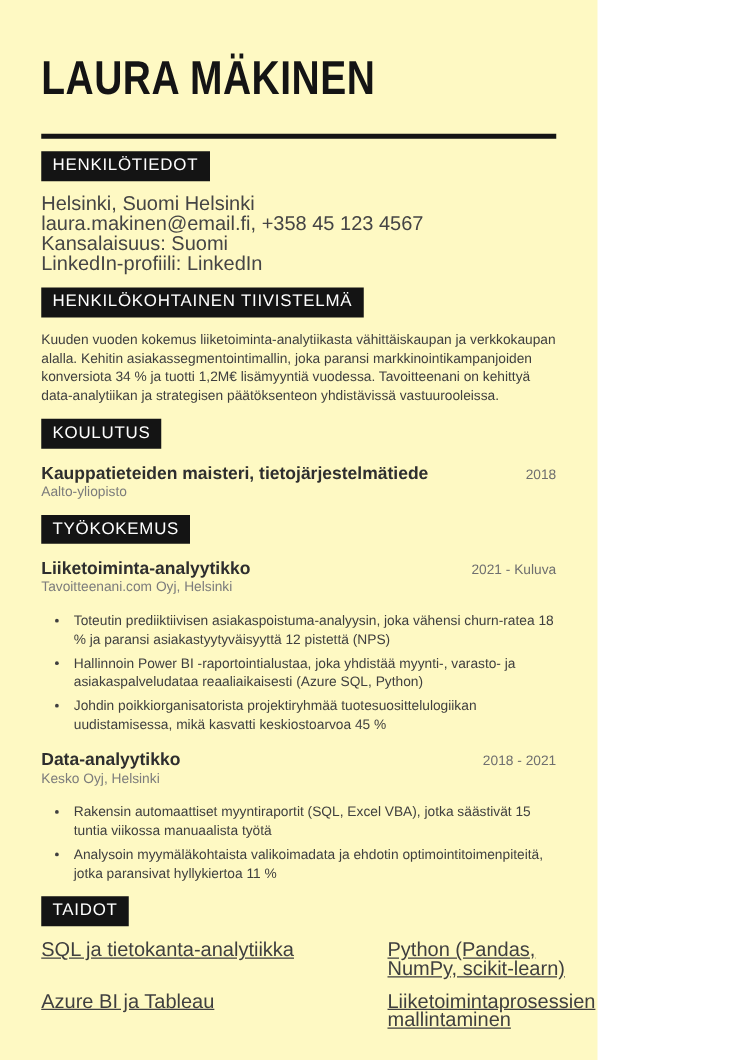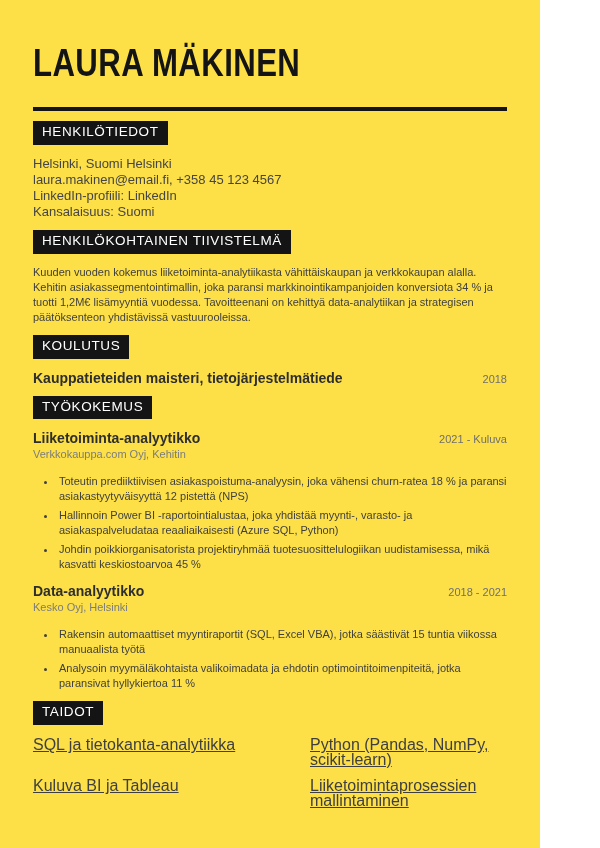--- a/index.html
+++ b/index.html
@@ -5,24 +5,24 @@
   * { margin: 0; padding: 0; box-sizing: border-box; }
   html, body { background: #ffffff; }
   body {
     width: 600px;
     height: 848px;
     font-family: "Liberation Sans", sans-serif;
     color: #3d3d3d;
     overflow: hidden;
   }
   .page {
-    width: 540px;
+    width: 478px;
     height: 848px;
     padding: 44px 33px 0 33px;
-    background: #fde047;
+    background: #fef9c3;
   }
   .name {
     font-size: 38px;
     font-weight: 700;
     color: #141414;
     letter-spacing: 0.5px;
     transform: scaleX(0.82);
     transform-origin: left center;
     white-space: nowrap;
     line-height: 1;
@@ -44,21 +44,21 @@
     line-height: 1.1;
   }
   .sec { margin-top: 10px; }
   .sec-first { }
   .body-text {
     font-size: 11px;
     line-height: 15px;
     color: #3f3f3f;
   }
   .contact { margin-top: 11px; }
-  .contact div { font-size: 13px; line-height: 16px; color: #454545; }
+  .contact div { font-size: 16px; line-height: 16px; color: #454545; }
   .summary {
     margin-top: 11px;
     max-width: 536px;
   }
   .row-split {
     display: flex;
     justify-content: space-between;
     align-items: baseline;
   }
   .entry { margin-top: 11px; }
@@ -109,49 +109,50 @@
 
   <h1 class="name">LAURA MÄKINEN</h1>
 
   <div class="top-rule"></div>
 
   <div class="sec sec-first">
     <span class="section-badge">HENKILÖTIEDOT</span>
     <div class="contact">
       <div>Helsinki, Suomi Helsinki</div>
       <div>laura.makinen@email.fi, +358 45 123 4567</div>
+      <div>Kansalaisuus: Suomi</div>
       <div>LinkedIn-profiili: LinkedIn</div>
-      <div>Kansalaisuus: Suomi</div>
     </div>
   </div>
 
   <div class="sec">
     <span class="section-badge">HENKILÖKOHTAINEN TIIVISTELMÄ</span>
     <p class="body-text summary">Kuuden vuoden kokemus liiketoiminta-analytiikasta vähittäiskaupan ja verkkokaupan alalla. Kehitin asiakassegmentointimallin, joka paransi markkinointikampanjoiden konversiota 34 % ja tuotti 1,2M€ lisämyyntiä vuodessa. Tavoitteenani on kehittyä data-analytiikan ja strategisen päätöksenteon yhdistävissä vastuurooleissa.</p>
   </div>
 
   <div class="sec">
     <span class="section-badge">KOULUTUS</span>
     <div class="entry">
       <div class="row-split">
         <span class="entry-title">Kauppatieteiden maisteri, tietojärjestelmätiede</span>
         <span class="entry-date">2018</span>
       </div>
+      <div class="entry-sub">Aalto-yliopisto</div>
     </div>
   </div>
 
   <div class="sec">
     <span class="section-badge">TYÖKOKEMUS</span>
 
     <div class="entry">
       <div class="row-split">
         <span class="entry-title">Liiketoiminta-analyytikko</span>
         <span class="entry-date">2021 - Kuluva</span>
       </div>
-      <div class="entry-sub">Verkkokauppa.com Oyj, Kehitin</div>
+      <div class="entry-sub">Tavoitteenani.com Oyj, Helsinki</div>
       <ul class="bullets">
         <li>Toteutin prediiktiivisen asiakaspoistuma-analyysin, joka vähensi churn-ratea 18 % ja paransi asiakastyytyväisyyttä 12 pistettä (NPS)</li>
         <li>Hallinnoin Power BI -raportointialustaa, joka yhdistää myynti-, varasto- ja asiakaspalveludataa reaaliaikaisesti (Azure SQL, Python)</li>
         <li>Johdin poikkiorganisatorista projektiryhmää tuotesuosittelulogiikan uudistamisessa, mikä kasvatti keskiostoarvoa 45 %</li>
       </ul>
     </div>
 
     <div class="entry">
       <div class="row-split">
         <span class="entry-title">Data-analyytikko</span>
@@ -163,18 +164,18 @@
         <li>Analysoin myymäläkohtaista valikoimadata ja ehdotin optimointitoimenpiteitä, jotka paransivat hyllykiertoa 11 %</li>
       </ul>
     </div>
   </div>
 
   <div class="sec">
     <span class="section-badge">TAIDOT</span>
     <div class="skills-grid">
       <div>SQL ja tietokanta-analytiikka</div>
       <div>Python (Pandas, NumPy, scikit-learn)</div>
-      <div>Kuluva BI ja Tableau</div>
+      <div>Azure BI ja Tableau</div>
       <div>Liiketoimintaprosessien mallintaminen</div>
     </div>
   </div>
 
 </div>
 
 </body></html>

